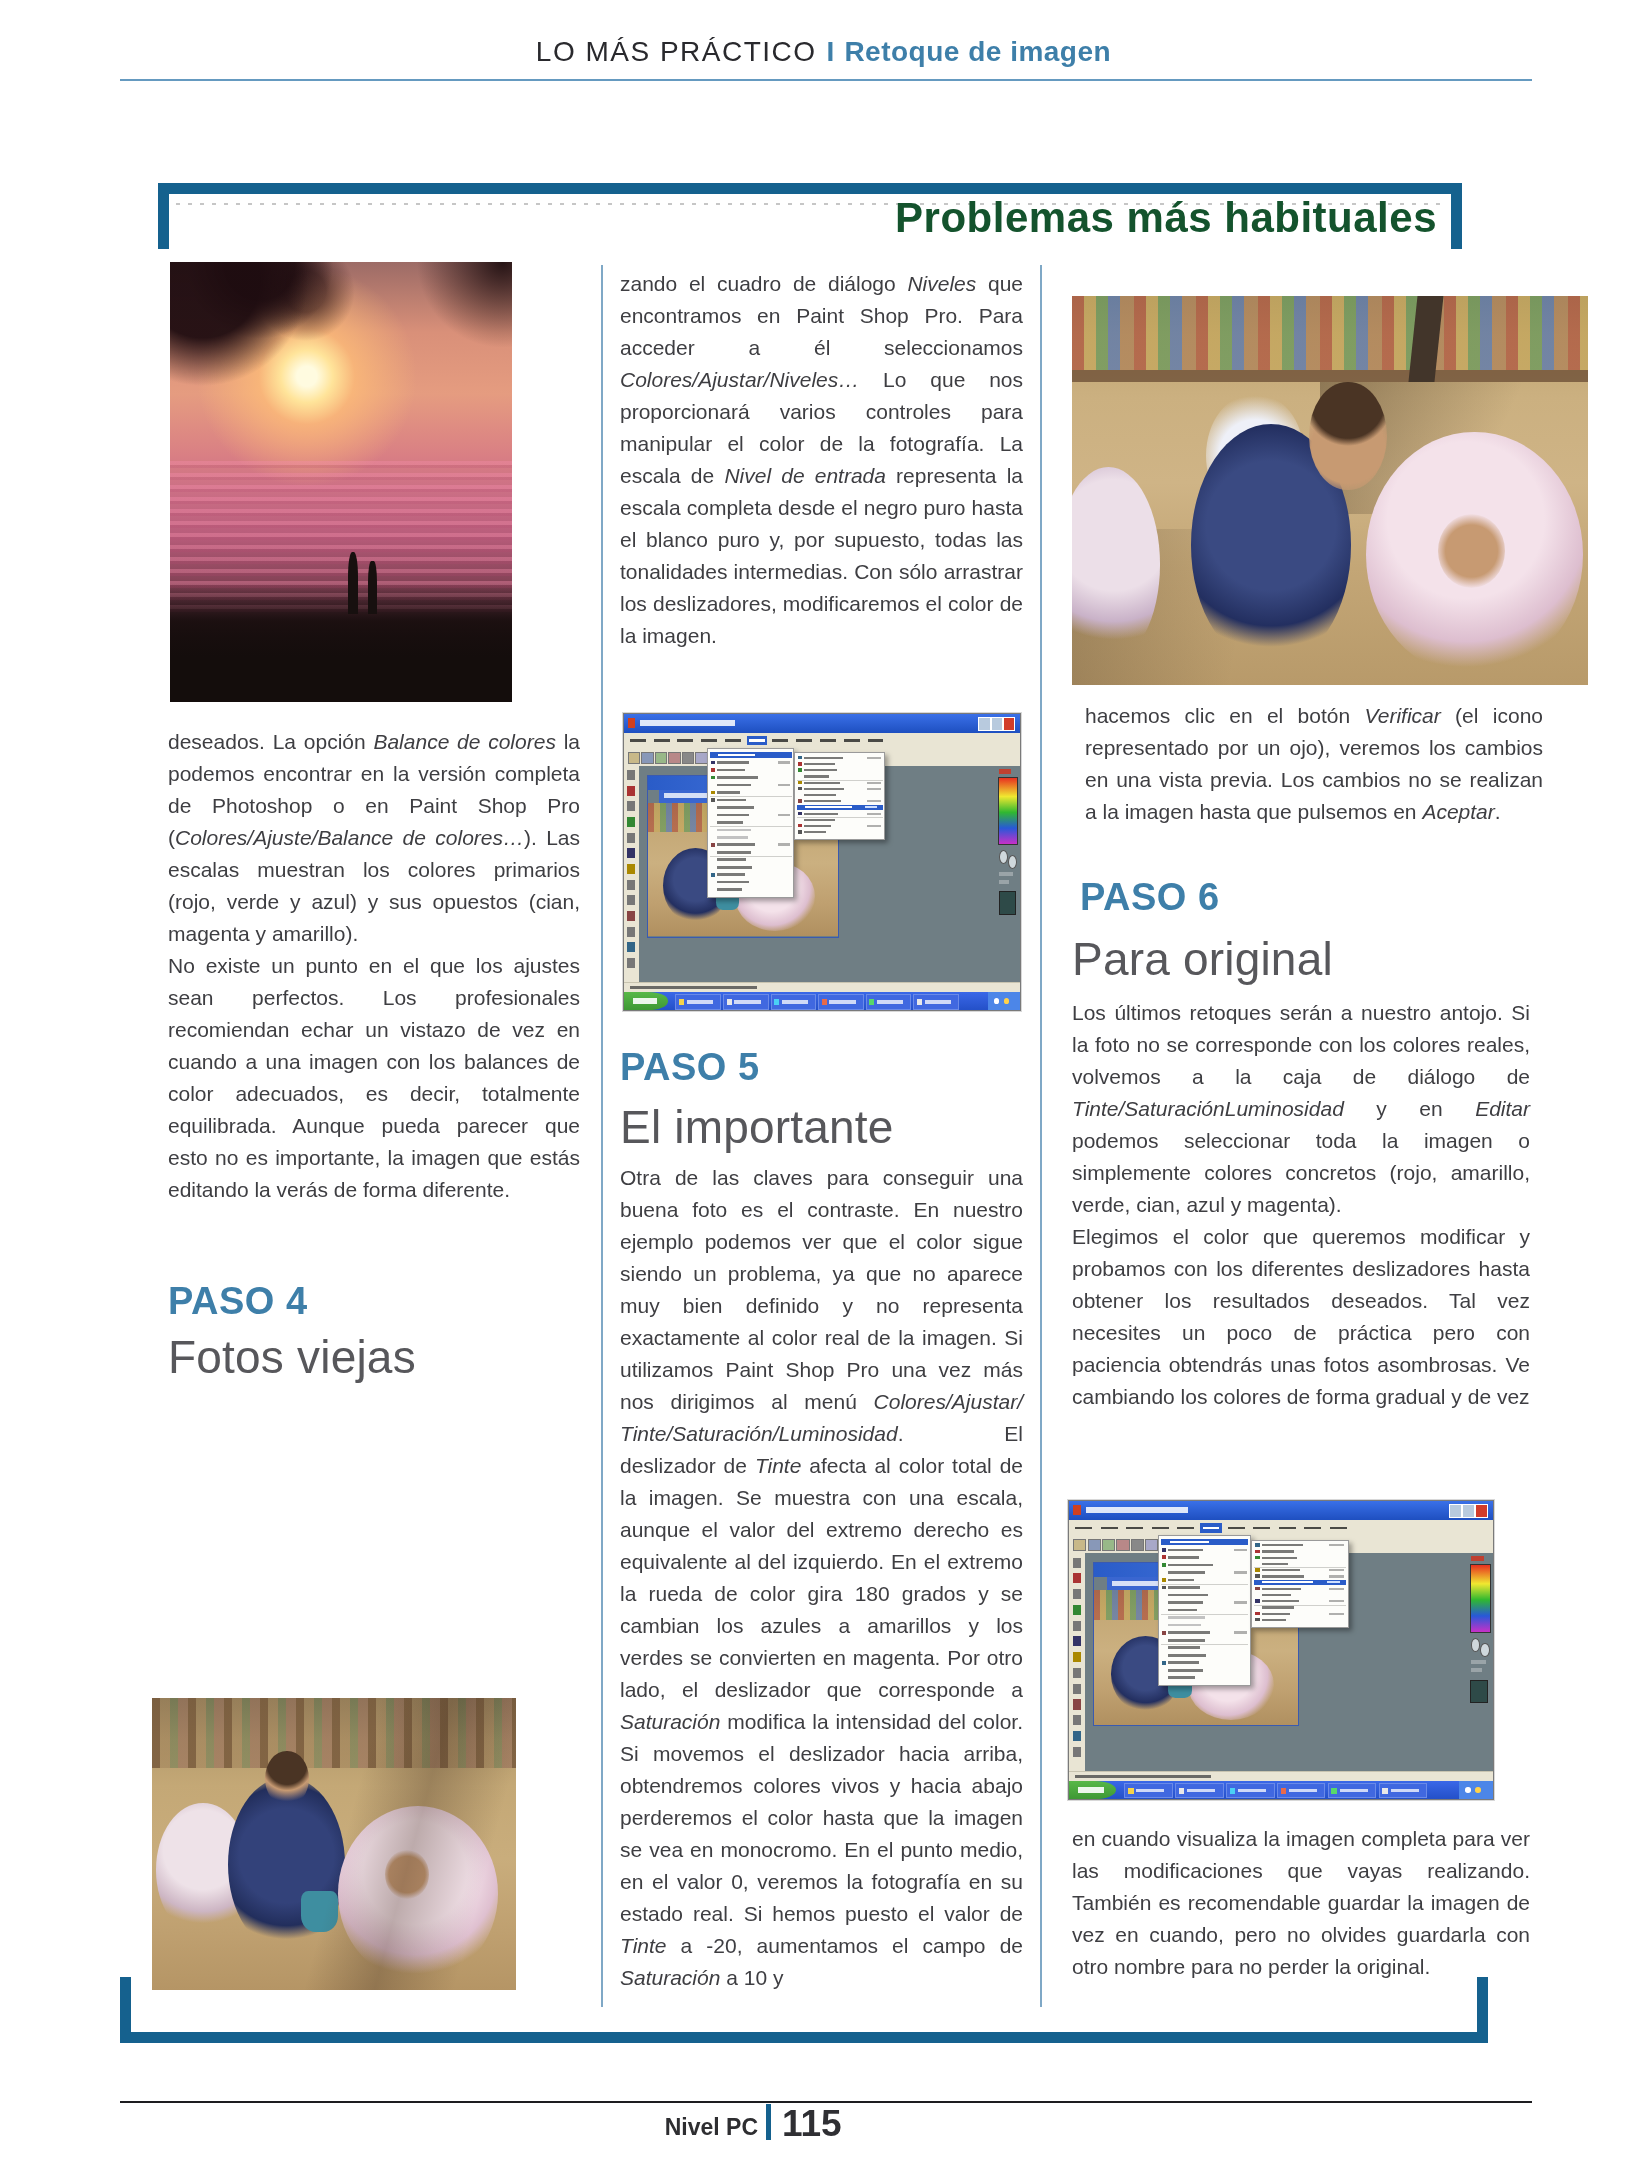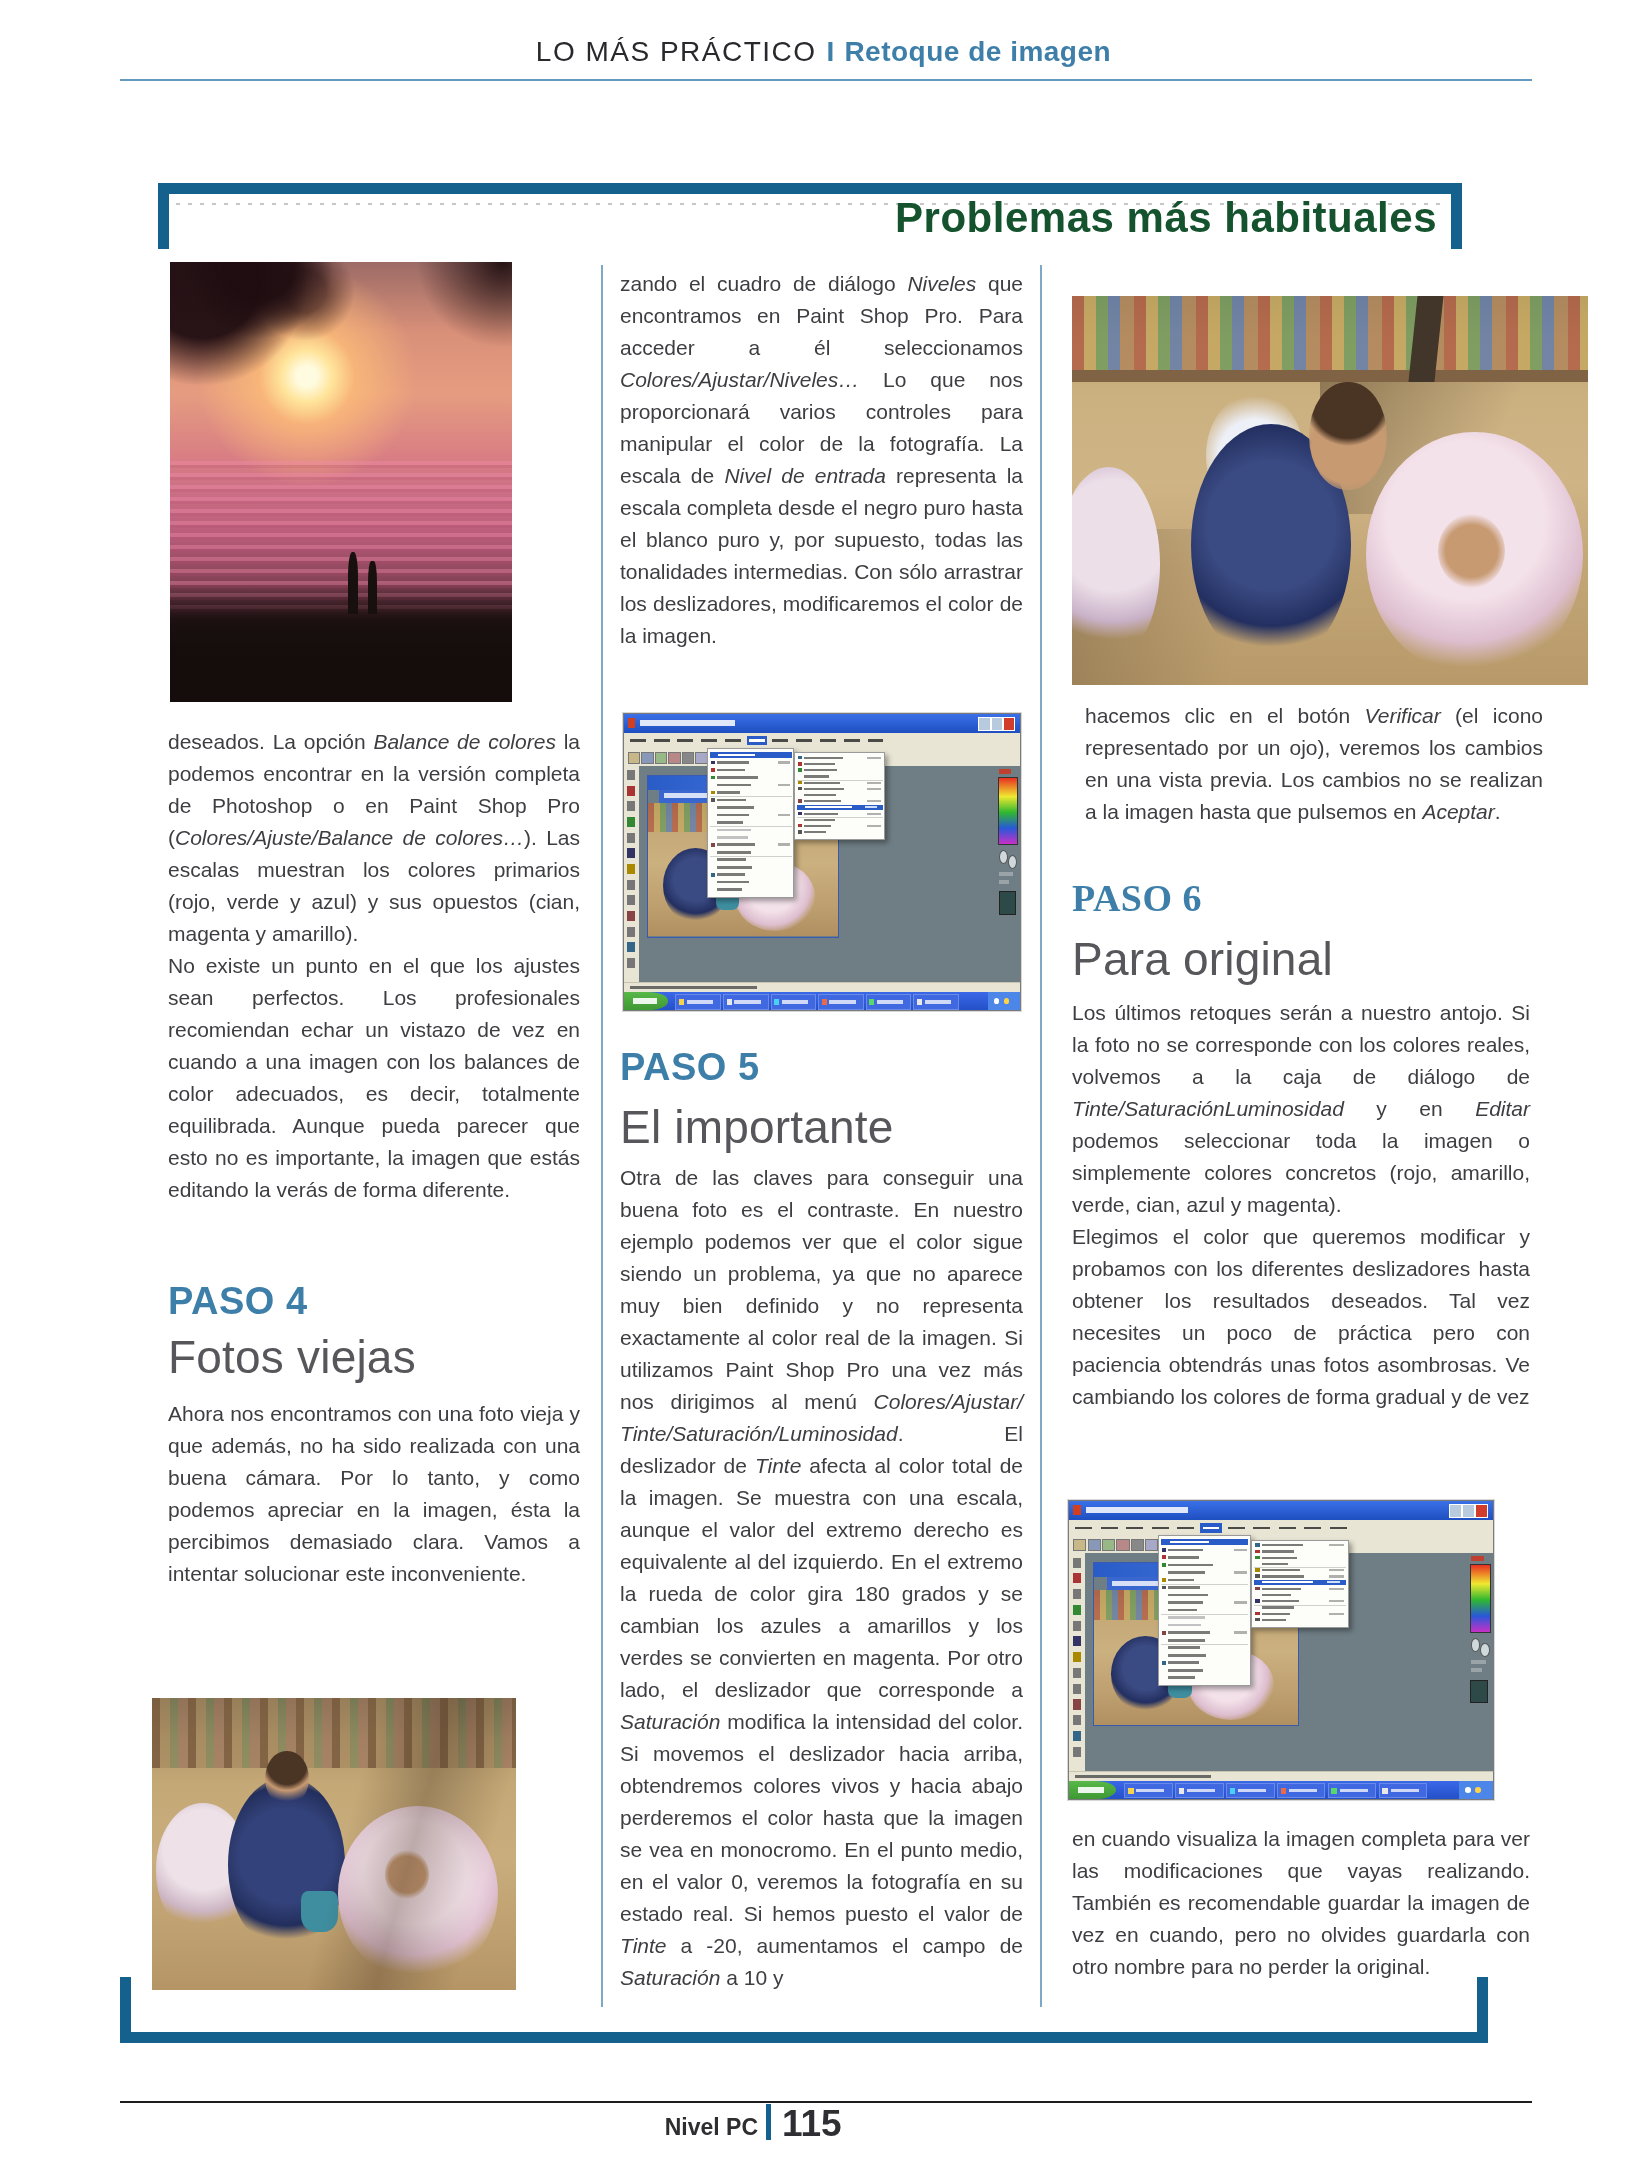--- a/index.html
+++ b/index.html
@@ -140,21 +140,20 @@
 
   <div class="abs body-text" style="left:0;top:726px;width:412px;">
     <p>deseados. La opción <i>Balance de colores</i> la podemos encontrar en la versión completa de Photoshop o en Paint Shop Pro (<i>Colores/Ajuste/Balance de colores…</i>). Las escalas muestran los colores primarios (rojo, verde y azul) y sus opuestos (cian, magenta y amarillo).</p>
     <p>No existe un punto en el que los ajustes sean perfectos. Los profesionales recomiendan echar un vistazo de vez en cuando a una imagen con los balances de color adecuados, es decir, totalmente equilibrada. Aunque pueda parecer que esto no es importante, la imagen que estás editando la verás de forma diferente.</p>
   </div>
 
   <div class="abs paso" style="left:0;top:1280px;">PASO 4</div>
   <div class="abs subtitle" style="left:0;top:1330px;">Fotos viejas</div>
 
   <div class="abs body-text" style="left:0;top:1398px;width:412px;">
-    <p>Ahora nos encontramos con una foto vieja y que además, no ha sido realizada con una buena cámara. Por lo tanto, y como podemos apreciar en la imagen, ésta la percibimos demasiado clara. Vamos a intentar solucionar este inconveniente.</p>
   </div>
 
   <div class="abs photo photo-sandbox" style="left:-16px;top:1698px;width:364px;height:292px;">
     <div class="sb-fence"></div>
     <div class="sb-kid-left"></div>
     <div class="sb-kid-navy"></div>
     <div class="sb-kid-head"></div>
     <div class="sb-kid-pink"></div>
     <div class="sb-kid-face"></div>
     <div class="sb-bucket"></div>
@@ -391,21 +390,21 @@
     <div class="pk-kid-blue"></div>
     <div class="pk-girl-head"></div>
     <div class="pk-kid-pink"></div>
     <div class="pk-kid-pink-face"></div>
   </div>
 
   <div class="abs body-text" style="left:13px;top:700px;width:458px;">
     <p>hacemos clic en el botón <i>Verificar</i> (el icono representado por un ojo), veremos los cambios en una vista previa. Los cambios no se realizan a la imagen hasta que pulsemos en <i>Aceptar</i>.</p>
   </div>
 
-  <div class="abs paso" style="left:0;top:876px;font-family:Liberation Serif, serif;">PASO 6</div>
+  <div class="abs paso" style="left:8px;top:876px;">PASO 6</div>
   <div class="abs subtitle" style="left:0;top:932px;">Para original</div>
 
   <div class="abs body-text" style="left:0;top:997px;width:458px;">
     <p>Los últimos retoques  serán a nuestro antojo. Si la foto no se corresponde con los colores reales, volvemos a la caja de diálogo de  <i>Tinte/SaturaciónLuminosidad</i> y en <i>Editar</i> podemos seleccionar toda la imagen o simplemente colores concretos (rojo, amarillo, verde, cian, azul y magenta).</p>
     <p>Elegimos el color que queremos modificar y probamos con los diferentes deslizadores hasta obtener los resultados deseados. Tal vez necesites un poco de práctica pero con paciencia obtendrás unas fotos asombrosas. Ve cambiando los colores de forma gradual y de vez</p>
   </div>
 
   <div class="psp" id="psp2" style="left: -4px; top: 1500px; width: 424px; height: 298px; position: absolute;">
       <div class="psp-titlebar">
         <div style="left: 1%; top: 22%; width: 1.8%; height: 52%; background: rgb(208, 64, 32);"></div>

